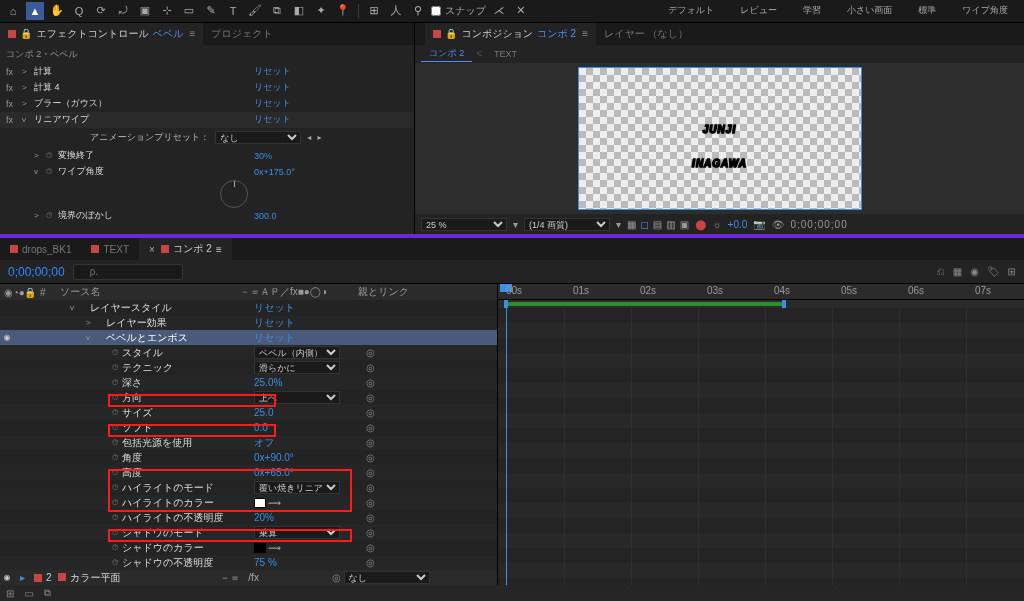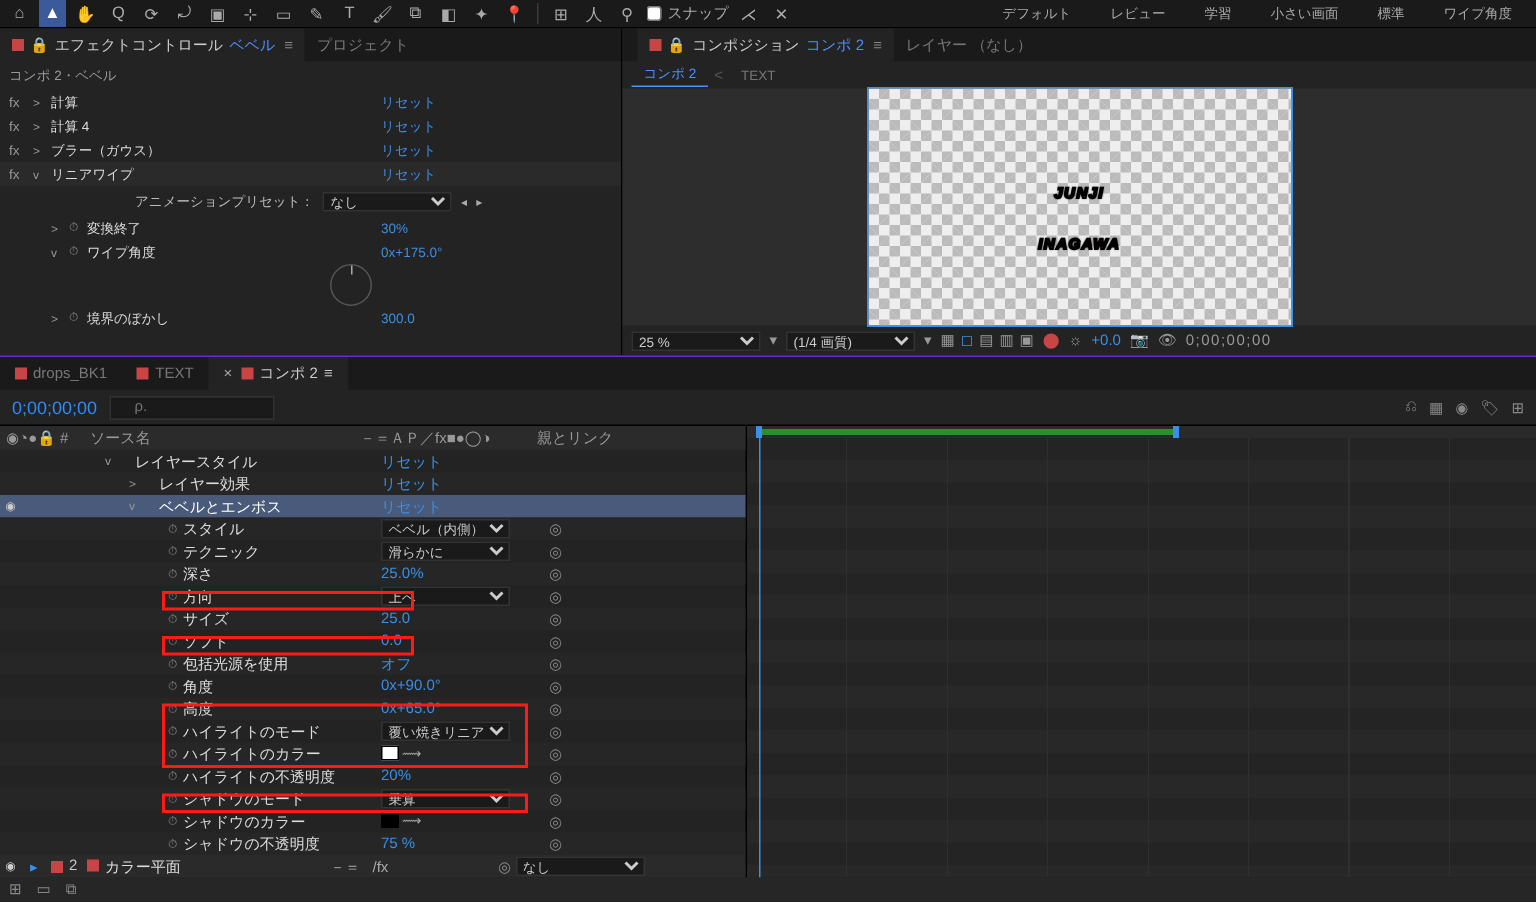--- a/index.html
+++ b/index.html
@@ -44,21 +44,21 @@
   .preset-row .nav { color:#aaa; font-size:8px; letter-spacing:2px; }
   .dial { width:28px; height:28px; border:1px solid #555; border-radius:50%; margin-left:220px; position:relative; }
   .dial::after { content:""; position:absolute; left:50%; top:0; width:1px; height:6px; background:#aaa; }
 
   
   .pv { flex:1; }
   .pv-sub { display:flex; align-items:center; height:18px; background:#232323; padding-left:6px; gap:4px; }
   .pv-sub .subtab { padding:1px 8px; font-size:9px; color:#777; }
   .pv-sub .subtab.active { color:#4d90fe; border-bottom:1px solid #4d90fe; }
   .pv-stage { flex:1; background:#2d2d2d; display:flex; align-items:center; justify-content:center; position:relative; }
-  .checker { width:282px; height:158px;
+  .checker { width:282px; height:141px;
     background-image:
       linear-gradient(45deg,#bbb 25%,transparent 25%),
       linear-gradient(-45deg,#bbb 25%,transparent 25%),
       linear-gradient(45deg,transparent 75%,#bbb 75%),
       linear-gradient(-45deg,transparent 75%,#bbb 75%);
     background-size:14px 14px;
     background-position:0 0,0 7px,7px -7px,-7px 0;
     background-color:#eee;
     display:flex; align-items:center; justify-content:center;
     outline:1px solid #3a8fe6;
@@ -70,21 +70,21 @@
     letter-spacing:1px;
     text-shadow:0 0 2px #000, 0 0 1px #000;
   }
   .pv-footer { height:20px; background:#232323; display:flex; align-items:center; gap:6px; padding:0 6px; color:#999; font-size:9px; }
   .pv-footer select { background:#1a1a1a; border:1px solid #333; color:#ccc; font-size:9px; height:15px; }
   .pv-footer .icons { display:flex; gap:4px; font-size:10px; }
   .pv-footer .blue { color:#3a8fe6; }
   .pv-footer .tc { letter-spacing:1px; }
 
   
-  .tl { flex:1; display:flex; flex-direction:column; border-top:1px solid #6d28d9; background:#232323; }
+  .tl { flex:1; display:flex; flex-direction:column; border-top:4px solid #6d28d9; background:#232323; }
   .tl-tabs { height:22px; display:flex; align-items:center; background:#1a1a1a; }
   .tl-tabs .tab { padding:0 10px; height:22px; display:flex; align-items:center; gap:4px; font-size:10px; color:#777; }
   .tl-tabs .tab.active { background:#232323; color:#ccc; }
   .tl-tabs .tab .sq { width:8px; height:8px; background:#c94444; }
   .tl-tabs .x { color:#aaa; margin-right:2px; }
   .tl-head { height:24px; display:flex; align-items:center; border-bottom:1px solid #000; }
   .tl-head .tc { color:#2b8cff; font-size:12px; padding:0 8px; }
   .tl-head .search { background:#1a1a1a; border:1px solid #333; height:16px; width:110px; color:#888; padding-left:16px; font-size:10px; position:relative; }
   .tl-head .spacer { flex:1; }
   .tl-head .icons { display:flex; gap:8px; padding-right:8px; color:#888; font-size:11px; }
@@ -498,20 +498,31 @@
           <span style="color:#3a8fe6;width:10px">▸</span>
           <span style="background:#c94444;width:8px;height:8px;margin:0 4px"></span>
           <span style="width:12px;color:#ccc">2</span>
           <span class="lr-name"><span style="background:#c94444;display:inline-block;width:8px;height:8px;margin-right:4px"></span><span>カラー平面</span></span>
           <span class="lr-val" style="color:#aaa">－＝&nbsp;&nbsp;&nbsp;/fx</span>
           <span class="lr-rest">◎ <select class="mini"><option>なし</option></select></span>
         </div>
       </div>
 
       <div class="tl-right">
+        <div class="ruler" id="ruler">
+          <div class="cti"></div>
+        <span class="tick" style="left: 8px;">00s</span>
+            <span class="tick" style="left: 75px;">01s</span>
+            <span class="tick" style="left: 142px;">02s</span>
+            <span class="tick" style="left: 209px;">03s</span>
+            <span class="tick" style="left: 276px;">04s</span>
+            <span class="tick" style="left: 343px;">05s</span>
+            <span class="tick" style="left: 410px;">06s</span>
+            <span class="tick" style="left: 477px;">07s</span>
+          </div>
         <div class="workarea">
           <div class="bar"></div>
             <div class="hdlL"></div>
             <div class="hdlR"></div>
         </div>
         <div class="tracks">
             <div class="tick-lines"></div>
           </div>
       </div>
     </div>

